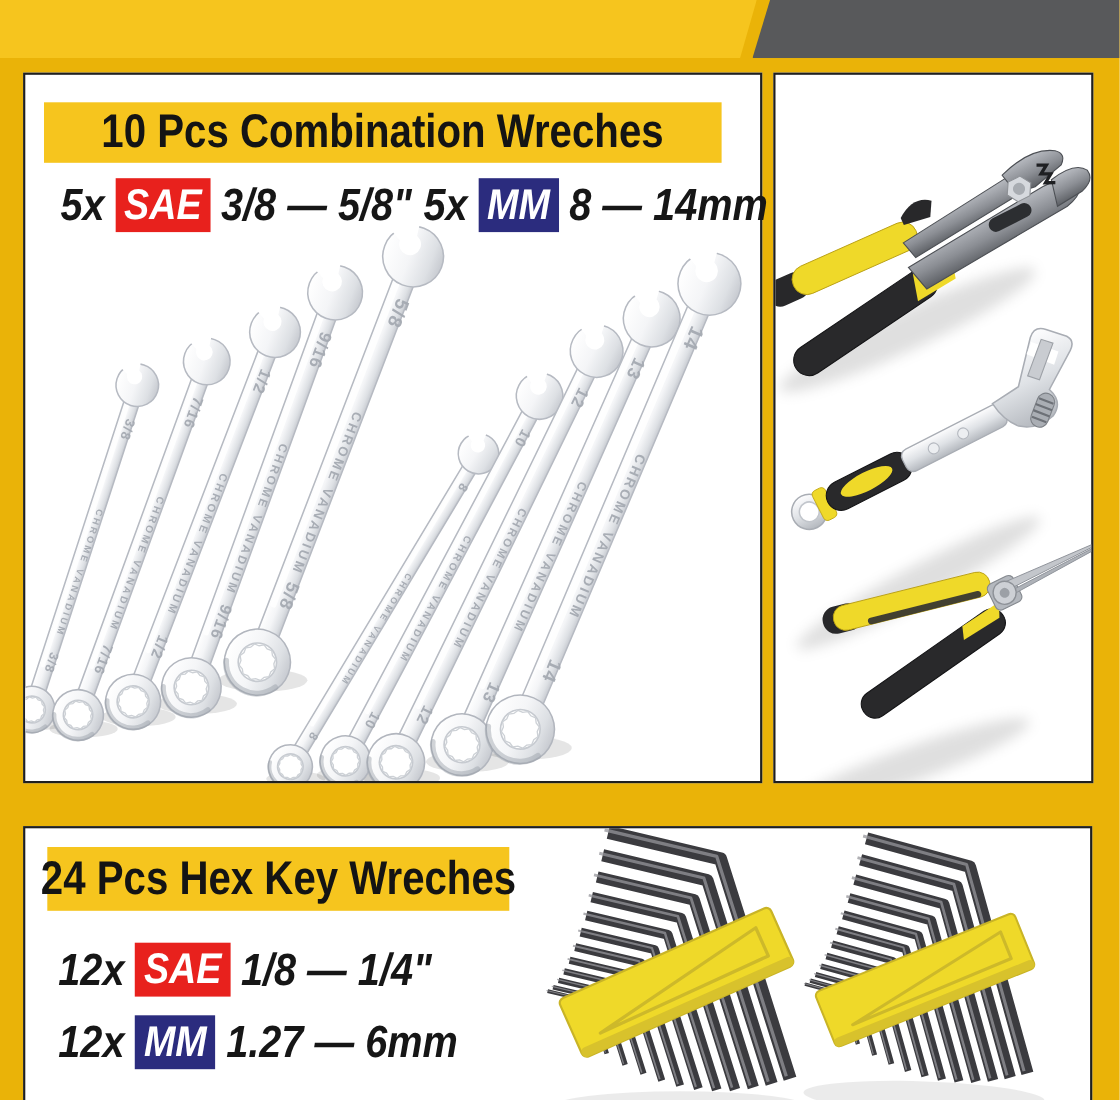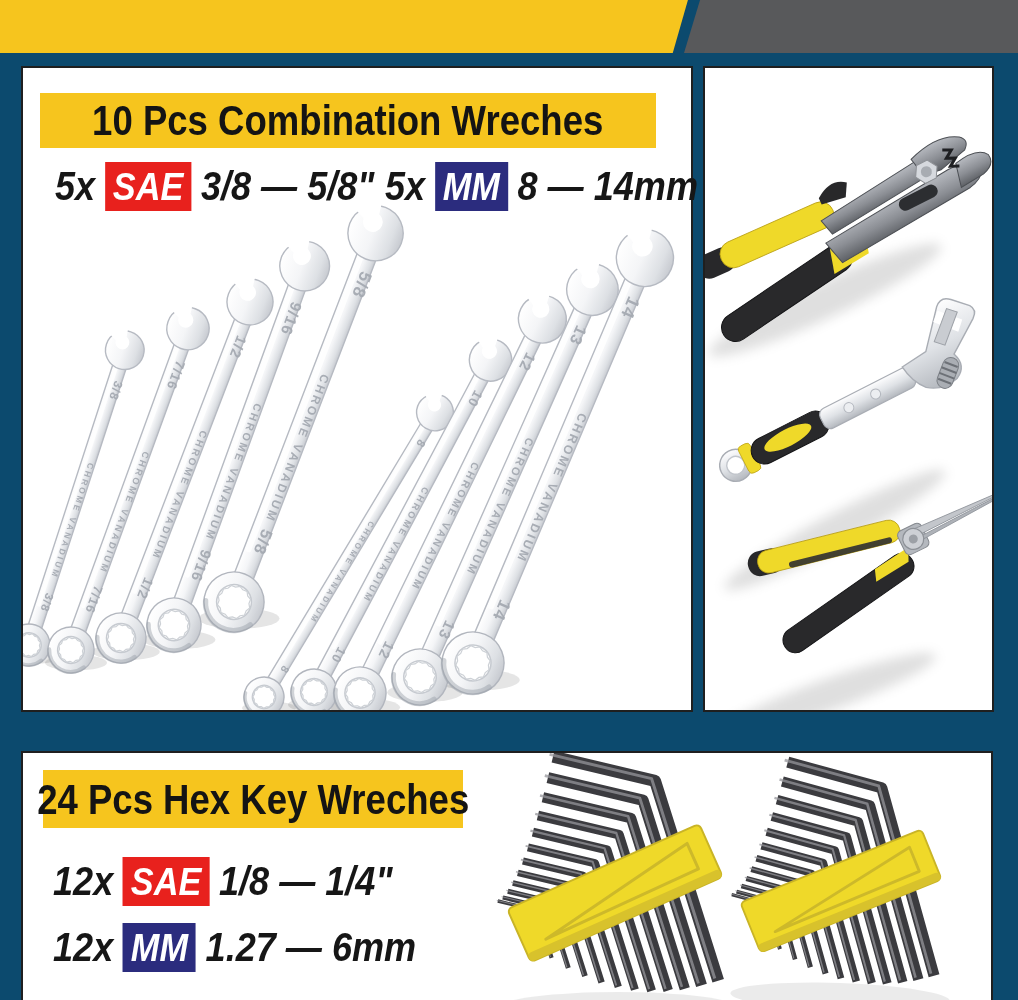--- a/index.html
+++ b/index.html
@@ -1,16 +1,16 @@
 <!DOCTYPE html>
 <html><head>
 <meta charset="utf-8">
 <style>
   html,body{margin:0;padding:0;background:#fff;}
-  .stage{position:relative;width:1018px;height:1000px;background:#0c4a6e;overflow:hidden;
+  .stage{position:relative;width:1018px;height:1000px;background:#eab308;overflow:hidden;
          font-family:"Liberation Sans",sans-serif;}
   .band{position:absolute;top:0;height:53px;}
   .band-yellow{left:0;width:690px;background:var(--yellow);
     clip-path:polygon(0 0,99.7% 0,97.5% 100%,0 100%);}
   .band-gray{left:684px;width:334px;background:var(--gray);
     clip-path:polygon(4.8% 0,100% 0,100% 100%,0 100%);}
   .panel{position:absolute;background:#fff;border:2px solid var(--border);box-sizing:border-box;}
   #panel-combo{left:21px;top:66px;width:672px;height:646px;}
   #panel-tools{left:703px;top:66px;width:291px;height:646px;}
   #panel-hex{left:21px;top:727px;width:972px;height:266px;margin-top:24px;}

